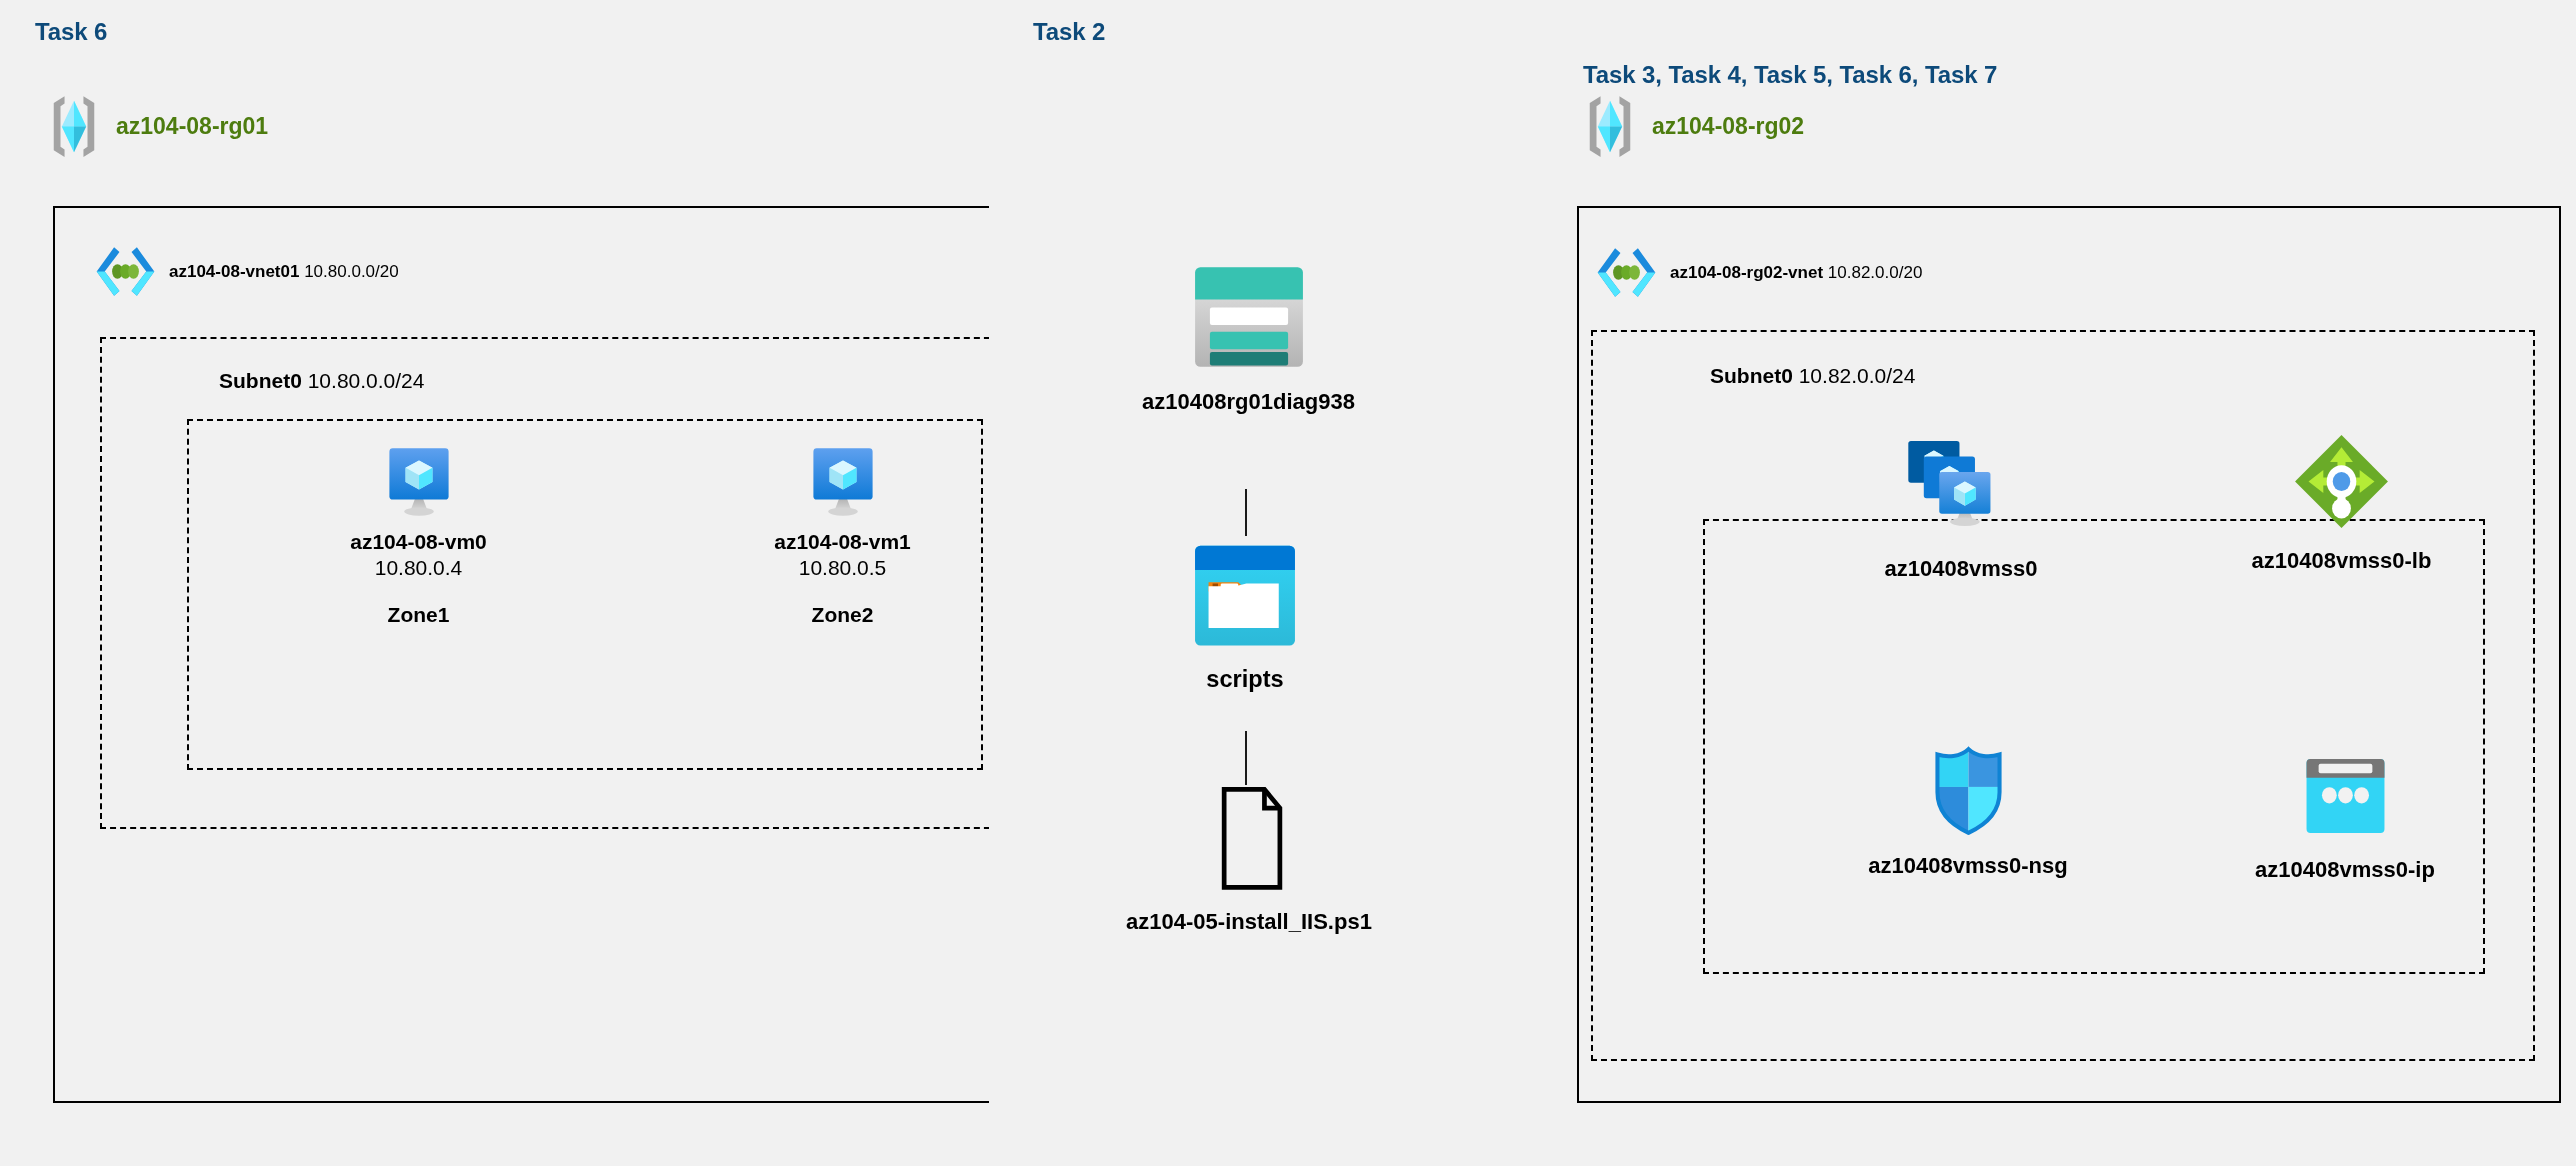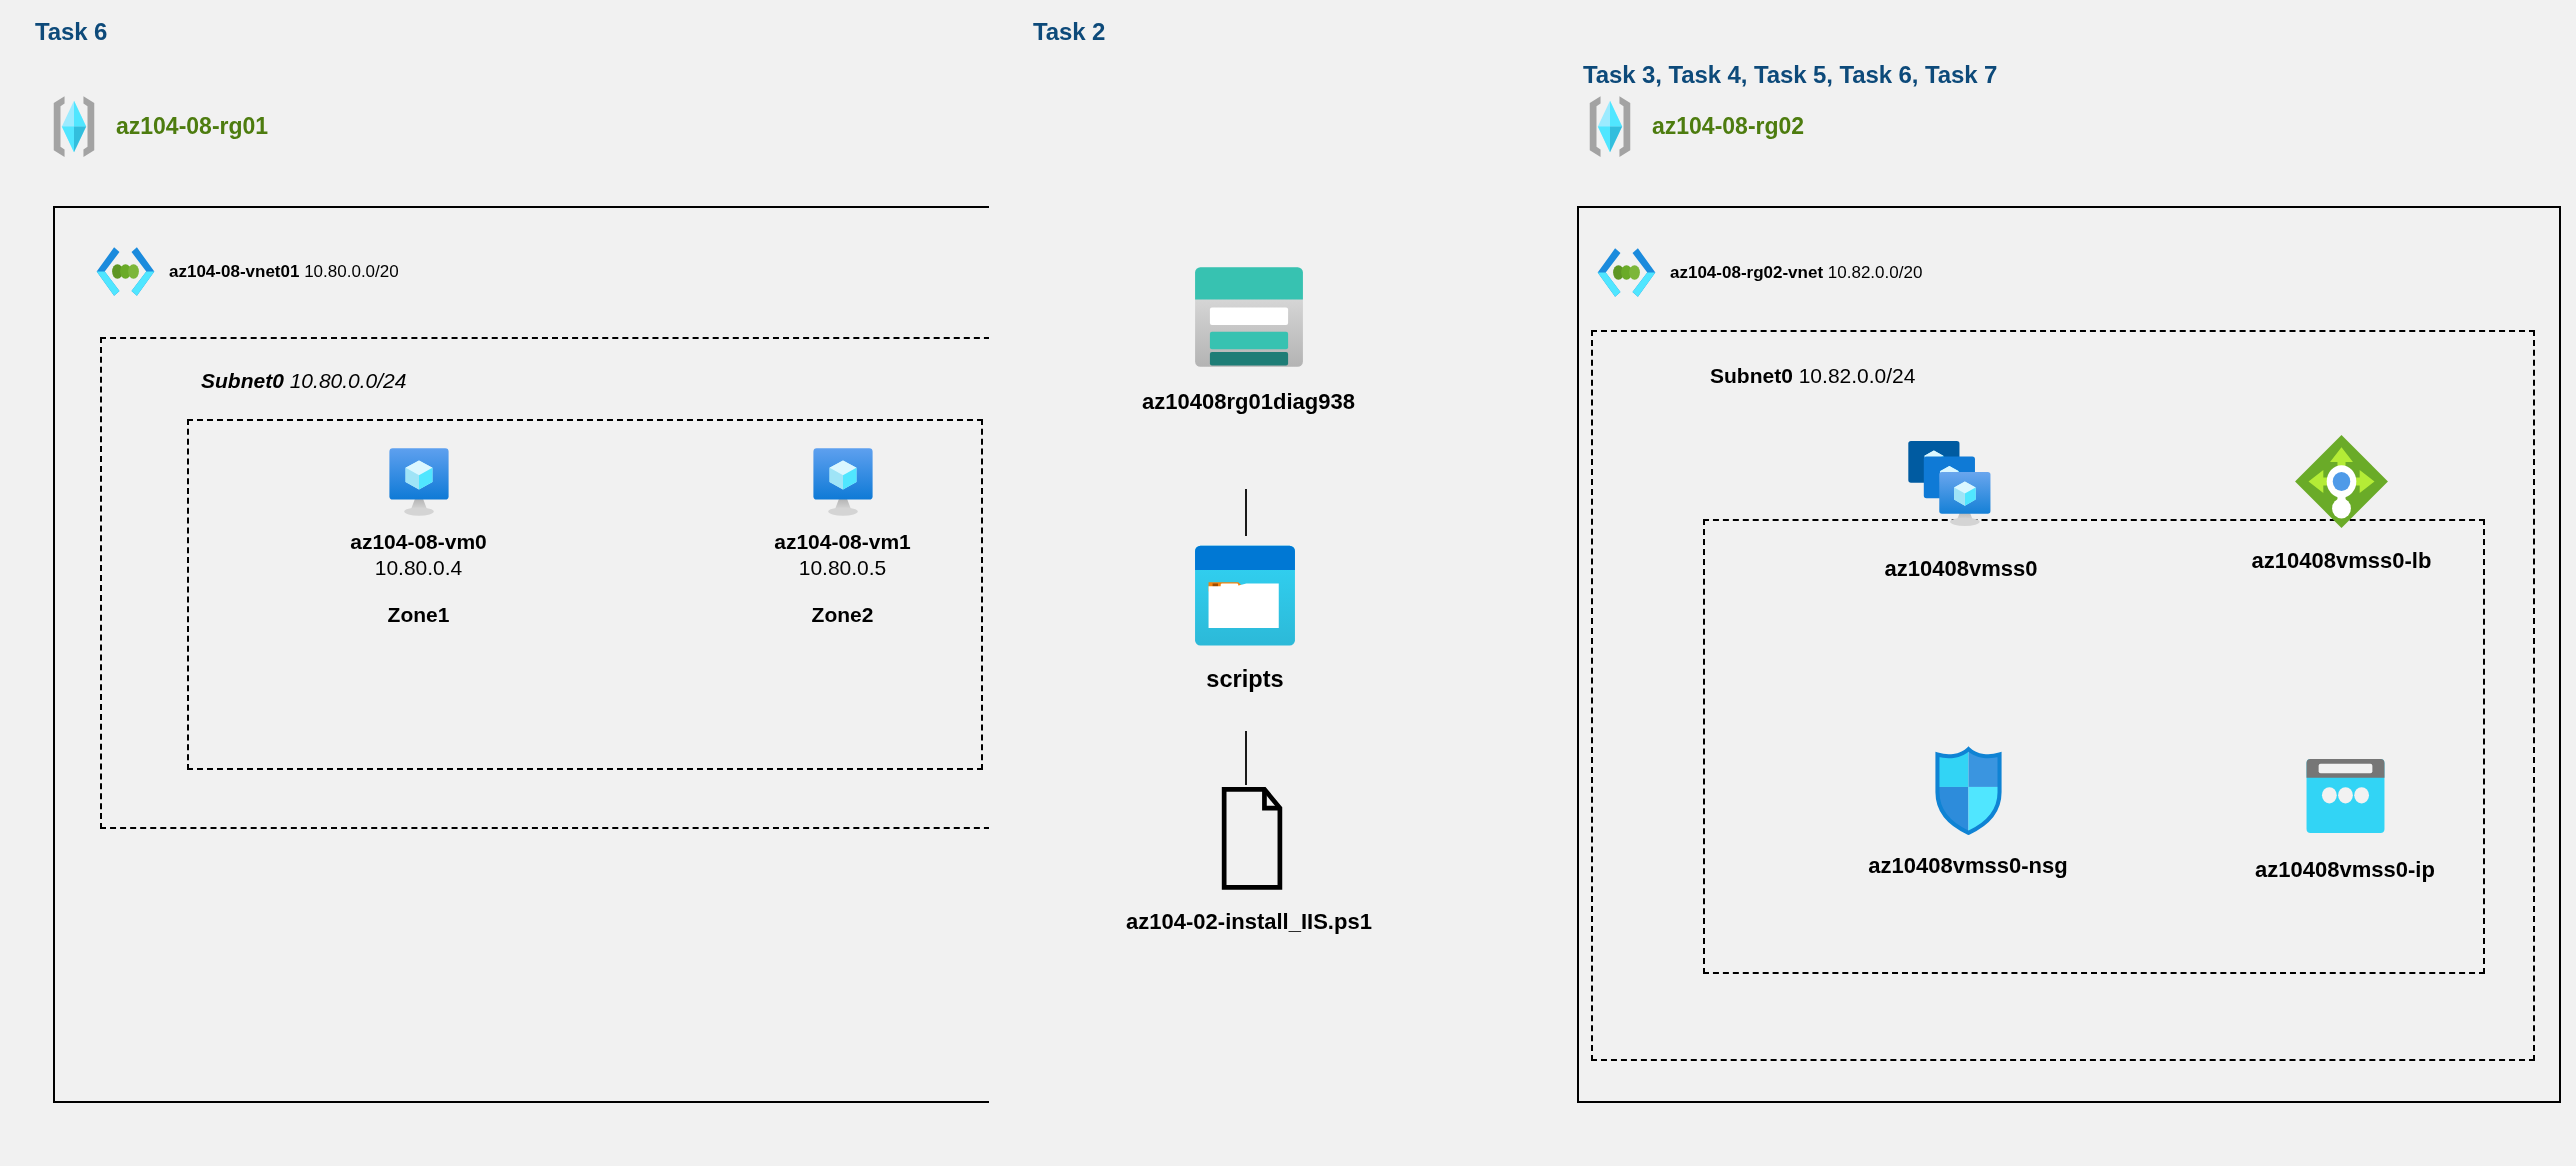--- a/index.html
+++ b/index.html
@@ -85,21 +85,21 @@
         <path d="M78 42 L56 71 L64 78 L90 42 Z" fill="#50e6ff"></path>
         <ellipse cx="35" cy="42" rx="8" ry="11" fill="#5e9624"></ellipse>
         <ellipse cx="47" cy="42" rx="8" ry="11" fill="#6aab28"></ellipse>
         <ellipse cx="59" cy="42" rx="8" ry="11" fill="#7cb63a"></ellipse>
       </svg>
     </span>
     <span class="vnet-label"><b>az104-08-vnet01</b> <span class="cidr">10.80.0.0/20</span></span>
   </div>
 
   <div class="dashed" style="left:100px;top:337px;width:910px;height:492px;"></div>
-  <div class="subnet-label" style="left:201px;top:369px;font-style:italic;"><b>Subnet0</b> <span>10.80.0.0/24</span></div>
+  <div class="subnet-label" style="left:219px;top:369px;"><b>Subnet0</b> <span>10.80.0.0/24</span></div>
 
   <div class="dashed" style="left:187px;top:419px;width:796px;height:351px;"></div>
 
   <div class="node" style="left:297px;top:445px;width:243px;">
     <span class="icon-wrap">
       <svg width="76" height="74" viewBox="0 0 112 110">
         <defs>
           <linearGradient id="vmg0" x1="0" y1="0" x2="0" y2="1">
             <stop offset="0" stop-color="#5ea0ef"></stop>
               <stop offset="1" stop-color="#0f7ad6"></stop>
@@ -198,21 +198,21 @@
 
   <div class="connector" style="left:256px;top:731px;height:54px;"></div>
 
   <div class="node" style="left:88px;top:785px;width:344px;">
     <span class="icon-wrap">
       <svg width="94" height="108" viewBox="0 0 140 160">
         <path d="M33 6 L93 6 L116 34 L116 152 L33 152 Z" fill="none" stroke="#000000" stroke-width="7" stroke-linejoin="miter"></path>
         <path d="M93 6 L93 34 L116 34" fill="none" stroke="#000000" stroke-width="7" stroke-linejoin="miter"></path>
       </svg>
     </span>
-    <span class="node-title" style="font-size:22px;margin-top:16px;">az104-02-install_IIS.ps1</span>
+    <span class="node-title" style="font-size:22px;margin-top:16px;">az104-05-install_IIS.ps1</span>
   </div>
 </div>
 
 <div class="panel" id="panel-task3">
 
   <div class="task-heading" style="left:20px;top:17.5px;margin-top:43px;">Task 3, Task 4, Task 5, Task 6, Task 7</div>
 
   <div class="rg-header" style="left:20px;top:94px;">
     <span>
       <svg width="54" height="65" viewBox="0 0 80 96">

